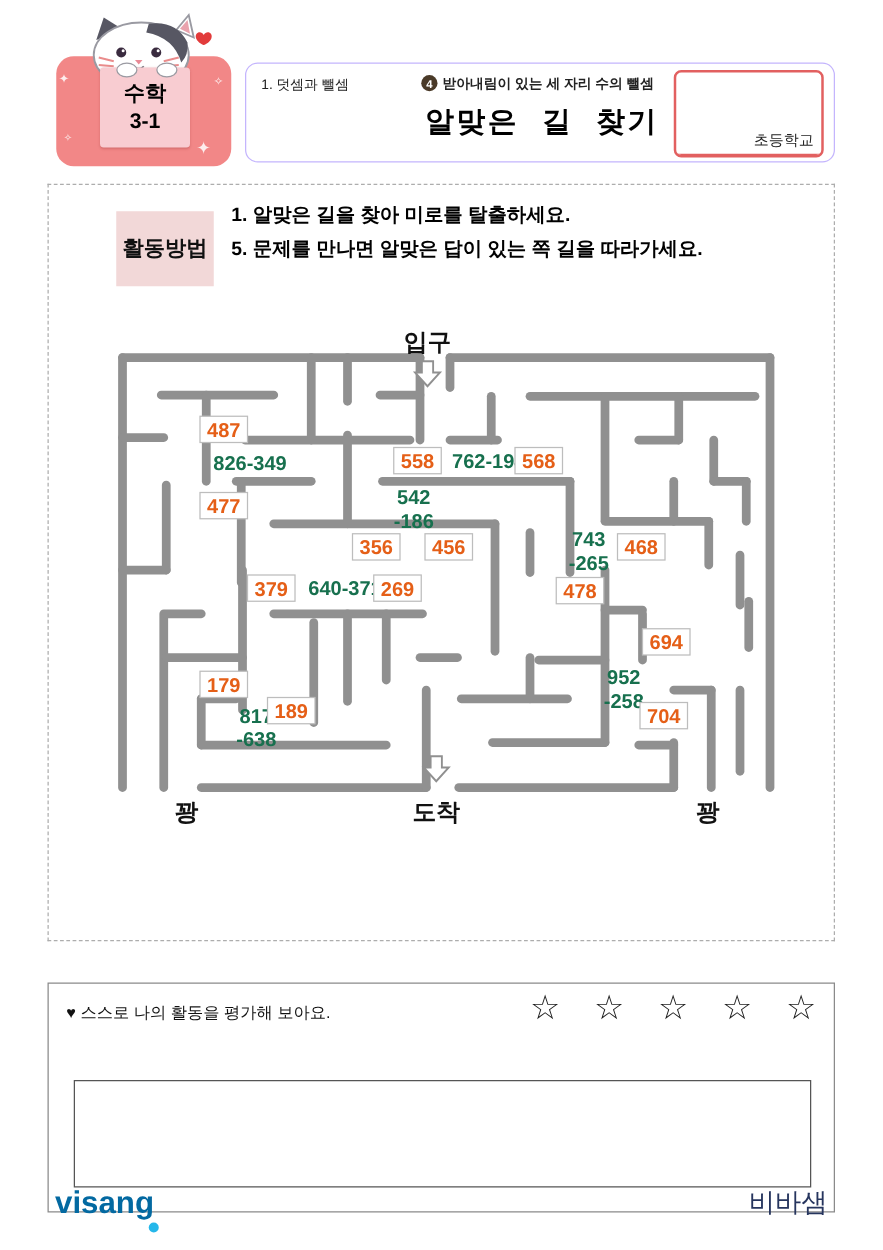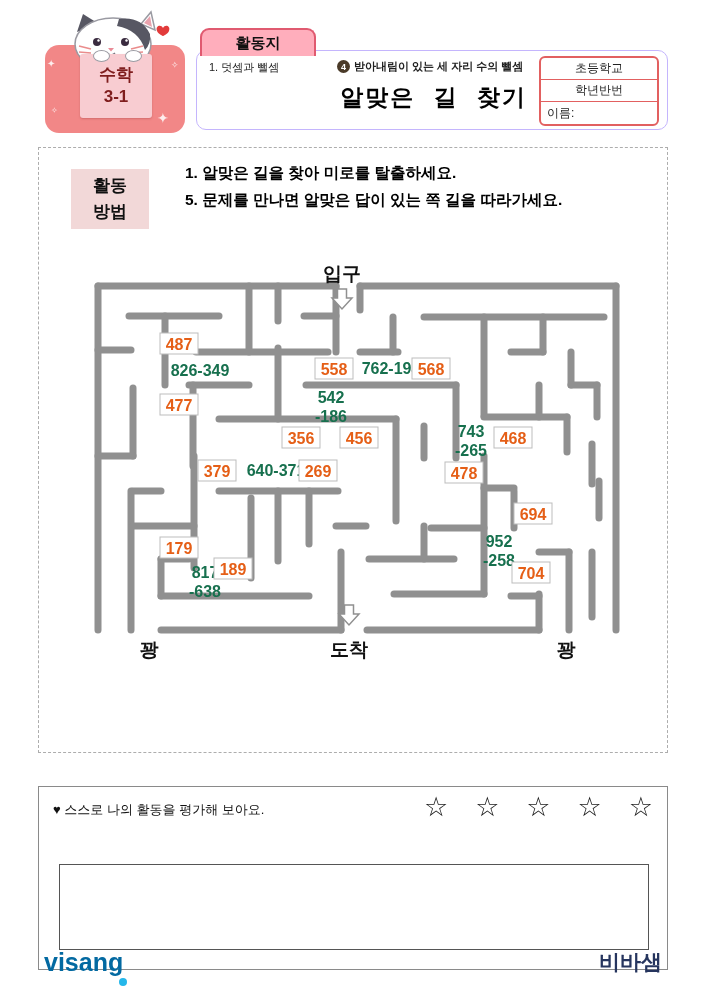--- a/index.html
+++ b/index.html
@@ -4,56 +4,56 @@
 <style>
   html,body{margin:0;padding:0;background:#fff;}
   .page{position:relative;width:706px;height:1000px;background:#fff;overflow:hidden;
         font-family:"Liberation Sans","DejaVu Sans",sans-serif;color:#111;}
   
   .badge-group{position:absolute;left:45px;top:14px;width:142px;height:120px;}
   .badge-bg{position:absolute;left:0;top:31px;width:140px;height:88px;background:#f28787;border-radius:14px;}
   .sparkle{position:absolute;color:#fff;opacity:.85;pointer-events:none;}
   .badge-sign{position:absolute;left:35px;top:40px;width:72px;height:64px;background:#f8ccd1;
               border-radius:3px;display:flex;flex-direction:column;align-items:center;justify-content:center;
-              font-weight:bold;font-size:17px;line-height:22px;color:#7f1d1d;box-shadow:0 1px 2px rgba(120,30,30,.25);}
+              font-weight:bold;font-size:17px;line-height:22px;color:#000000;box-shadow:0 1px 2px rgba(120,30,30,.25);}
   .cat-svg{position:absolute;left:12px;top:-4px;width:116px;height:62px;}
   .paw{position:absolute;width:15px;height:10px;background:#fff;border:1.5px solid #9a9aa2;border-radius:50%;}
   .tab{position:absolute;left:200px;top:28px;width:112px;height:26px;background:#ffaebc;border:2px solid #e05a70;
        border-bottom:none;border-radius:9px 9px 0 0;display:flex;align-items:center;justify-content:center;
        font-weight:bold;font-size:15px;z-index:3;}
   .head-card{position:absolute;left:196px;top:50px;width:472px;height:80px;background:#fff;border:1px solid #c4b5fd;
              border-radius:10px;z-index:2;box-sizing:border-box;}
   .lesson{position:absolute;left:12px;top:9px;font-size:11px;color:#222;}
   .unit{position:absolute;left:140px;top:8px;font-size:11px;font-weight:bold;color:#222;display:flex;align-items:center;gap:4px;}
   .unit-num{display:inline-flex;width:13px;height:13px;border-radius:50%;background:#4a3a28;color:#fff;
             font-size:9px;align-items:center;justify-content:center;font-weight:bold;}
   .sheet-title{position:absolute;left:30px;top:31px;width:300px;text-align:right;font-size:23px;font-weight:bold;
                letter-spacing:2px;word-spacing:10px;color:#000;}
   .name-box{position:absolute;right:8px;top:5px;width:116px;height:66px;border:2px solid #e26060;border-radius:6px;
             overflow:hidden;font-size:12px;color:#222;}
   .name-row{box-sizing:border-box;height:22px;display:flex;align-items:center;padding:0 6px;}
   .name-row.b{border-bottom:1.5px solid #e26060;}
-  .nr-right{justify-content:center;}
+  .nr-right{justify-content:flex-end;margin-top:44px;}
   .nr-mid{justify-content:center;padding:0 14px;}
   
   .main-box{position:absolute;left:38px;top:147px;width:630px;height:606px;border:1px dashed #adadad;box-sizing:border-box;}
-  .method-box{position:absolute;left:32px;top:21px;width:78px;height:60px;background:#f2d8d8;display:flex;
-              flex-direction:column;align-items:center;justify-content:center;font-size:17px;font-weight:bold;line-height:26px;}
+  .method-box{position:absolute;left:54px;top:21px;width:78px;height:60px;background:#f2d8d8;display:flex;
+              flex-direction:row;align-items:center;justify-content:center;font-size:17px;font-weight:bold;line-height:26px;}
   .instructions{position:absolute;left:146px;top:11px;font-size:15.5px;font-weight:bold;line-height:27px;color:#000;white-space:nowrap;}
   .maze-wrap{position:absolute;left:54px;top:108px;width:530px;height:407px;}
   
   .eval-box{position:absolute;left:38px;top:758px;width:630px;height:184px;border:1px solid #8a8a8a;box-sizing:border-box;margin-top:28px;}
   .eval-line1{position:absolute;left:14px;top:14px;font-size:13px;color:#111;}
   .stars{position:absolute;right:14px;top:4px;display:flex;gap:27px;font-size:27px;color:#1a1a1a;}
   .eval-line2{position:absolute;left:14px;top:54px;font-size:13px;color:#111;}
   .comment-box{position:absolute;left:20px;top:77px;width:588px;height:84px;border:1.5px solid #555;background:#fff;}
   
   .visang{position:absolute;left:44px;top:948px;font-size:25px;font-weight:bold;color:#0369a1;letter-spacing:0px;}
   .visang-dot{position:absolute;left:119px;top:978px;width:8px;height:8px;border-radius:50%;background:#25b7ea;}
-  .vivasam{position:absolute;right:44px;top:948px;font-size:21px;font-weight:bold;color:#26355e;}
+  .vivasam{position:absolute;right:44px;top:948px;font-size:21px;font-weight:normal;color:#26355e;}
 </style>
 </head>
 <body>
 
 <div class="page">
 
   <div class="badge-group">
     <div class="badge-bg"></div>
     <span class="sparkle" style="left:2px;top:44px;font-size:10px;">✦</span>
     <span class="sparkle" style="left:6px;top:92px;font-size:8px;">✧</span>
@@ -80,23 +80,20 @@
       <path d="M106,18 c-2,-4 -8,-2 -6,3 c1.5,3.5 6,5 6,5 c0,0 4.5,-1.5 6,-5 c2,-5 -4,-7 -6,-3 Z" fill="#e23b3b"></path>
     </svg>
     <div class="badge-sign">
       <span>수학</span>
       <span>3-1</span>
     </div>
     <div class="paw" style="left:48px;top:36px;"></div>
     <div class="paw" style="left:80px;top:36px;"></div>
   </div>
 
-  <div class="tab">
-    <span>활동지</span>
-  </div>
   <div class="head-card">
     <div class="lesson">1. 덧셈과 뺄셈</div>
     <div class="unit">
       <span class="unit-num">4</span>
       <span>받아내림이 있는 세 자리 수의 뺄셈</span>
     </div>
     <div class="sheet-title">알맞은 길 찾기</div>
     <div class="name-box">
       <div class="name-row b nr-right">
         <span>초등학교</span>

